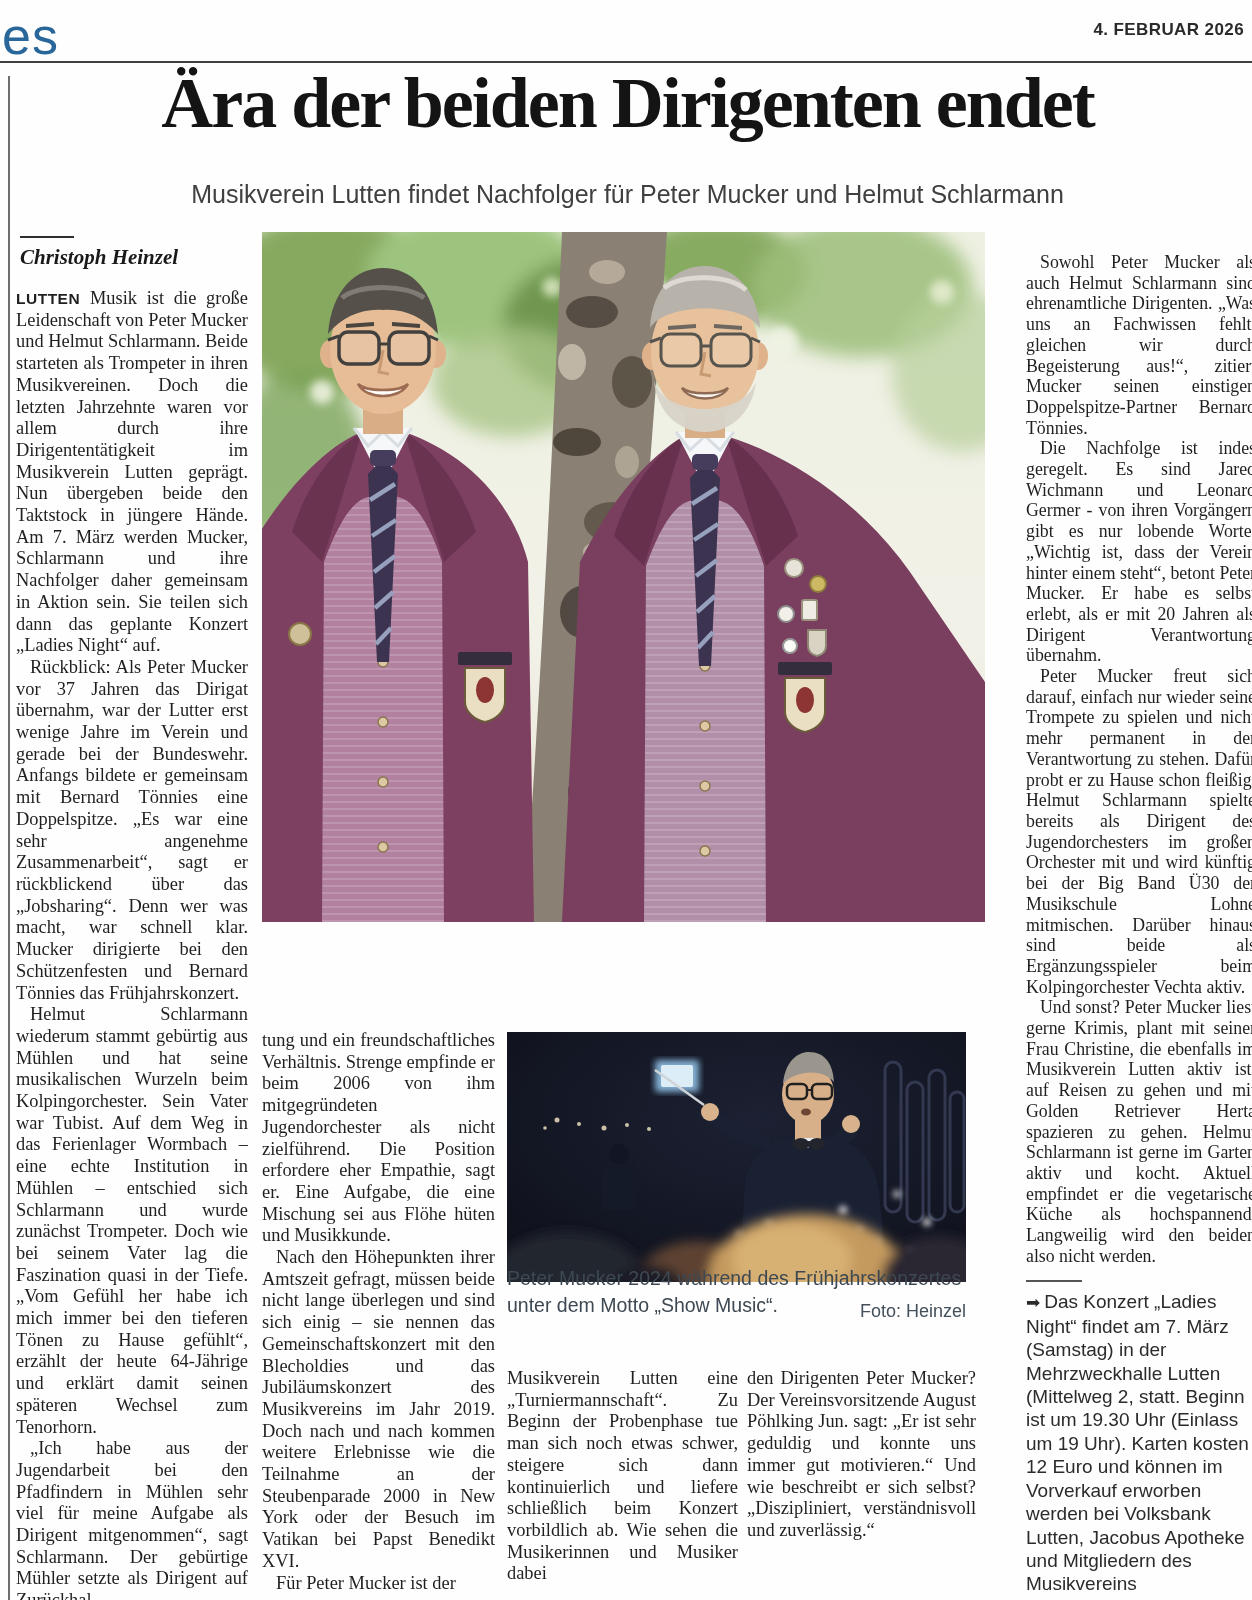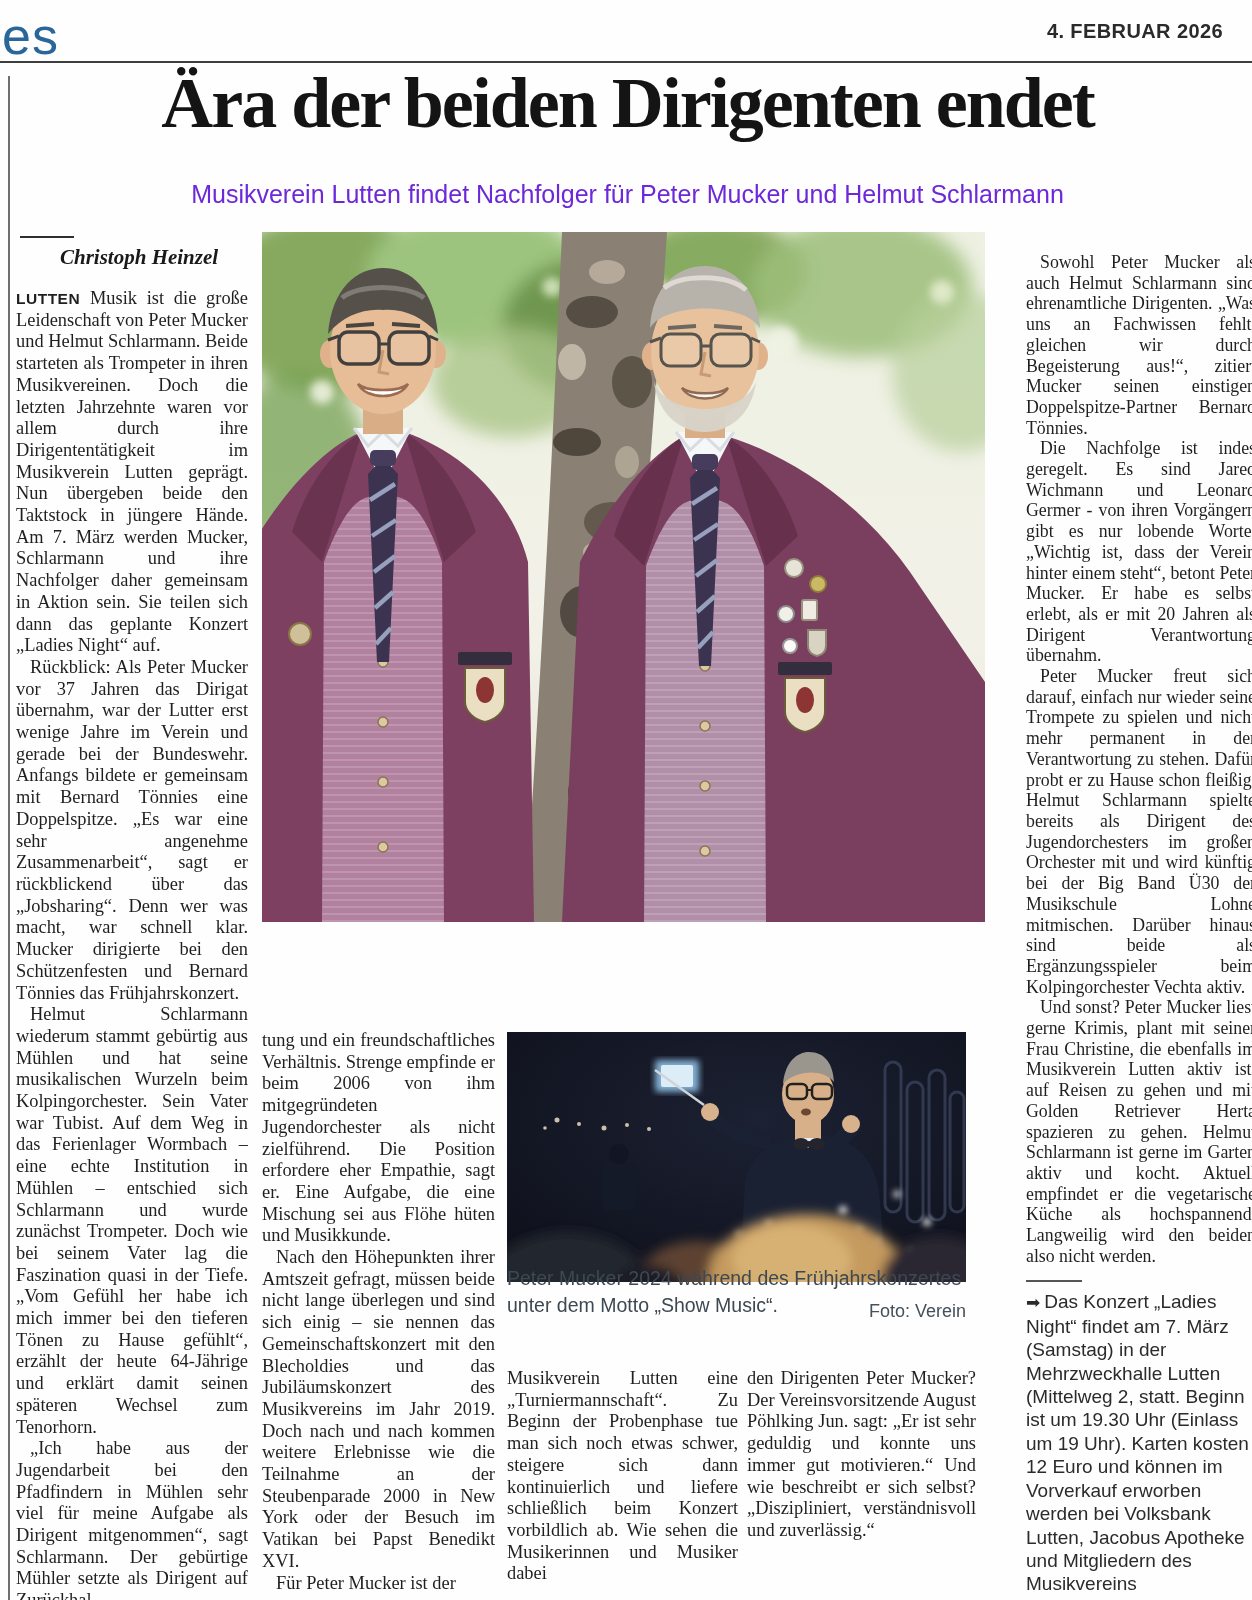--- a/index.html
+++ b/index.html
@@ -2,33 +2,33 @@
 <html lang="de"><head>
 <meta charset="utf-8">
 <style>
   html,body{margin:0;padding:0;background:#ffffff;}
   #page{position:relative;width:1252px;height:1600px;background:#fefefe;overflow:hidden;
         font-family:"Liberation Serif","DejaVu Serif",serif;color:#1f1f1f;}
   .abs{position:absolute;}
   
   .masthead{left:2px;top:6px;font-family:"Liberation Sans","DejaVu Sans",sans-serif;
             font-size:52px;font-weight:400;color:#29679a;letter-spacing:1px;}
-  .date{right:29px;top:20px;font-family:"Liberation Sans","DejaVu Sans",sans-serif;
-        font-size:20px;font-weight:700;color:#2a2a2a;letter-spacing:.4px;}
+  .date{right:8px;top:20px;font-family:"Liberation Sans","DejaVu Sans",sans-serif;
+        font-size:17px;font-weight:700;color:#2a2a2a;letter-spacing:.4px;}
   .toprule{left:0;top:61px;width:1252px;height:2px;background:#3f3f3f;}
   .leftrule{left:8px;top:76px;width:2px;height:1524px;background:#6e6e6e;}
   
   .headline{left:20px;top:64px;width:1215px;text-align:center;font-size:72px;font-weight:700;
             color:#141414;letter-spacing:-2px;line-height:1.1;}
   .subhead{left:20px;top:180px;width:1215px;text-align:center;
-           font-family:"Liberation Sans","DejaVu Sans",sans-serif;font-size:25px;color:#6d28d9;}
+           font-family:"Liberation Sans","DejaVu Sans",sans-serif;font-size:25px;color:#404040;}
   
   .byline-block{left:20px;top:236px;width:232px;}
   .byline-rule{width:54px;height:2px;background:#2f2f2f;margin-bottom:7px;}
-  .byline{font-size:21px;font-weight:700;font-style:italic;color:#191919;margin-left:40px;}
+  .byline{font-size:21px;font-weight:700;font-style:italic;color:#191919;}
   
   .col{font-size:18.4px;line-height:21.7px;text-align:justify;hyphens:auto;
        overflow:hidden;overflow-wrap:break-word;color:#1f1f1f;}
   .col p{margin:0;}
   .col p.ind{text-indent:14px;}
   .lead{font-family:"Liberation Sans","DejaVu Sans",sans-serif;font-weight:700;
         font-size:15.5px;letter-spacing:.5px;}
   .c1{left:16px;top:288px;width:232px;height:1312px;}
   .c2{left:262px;top:1030px;width:233px;height:570px;}
   .c3{left:507px;top:1368px;width:231px;height:232px;}
@@ -313,21 +313,21 @@
         <ellipse cx="300" cy="244" rx="98" ry="62" fill="#c49a5e"></ellipse>
         <ellipse cx="285" cy="228" rx="60" ry="36" fill="#dcb578" opacity="0.8"></ellipse>
         <ellipse cx="432" cy="250" rx="58" ry="46" fill="#2a2730"></ellipse>
         <ellipse cx="140" cy="262" rx="40" ry="30" fill="#1d1e26"></ellipse>
       </g>
     </svg>
   </div>
 
   <div class="abs caption cap2">
     <span>Peter Mucker 2024 während des Frühjahrskonzertes unter dem Motto „Show Music“.</span>
-    <span class="credit">Foto: Verein</span>
+    <span class="credit">Foto: Heinzel</span>
   </div>
 
   <div class="abs col c4">
     <p>den Dirigenten Peter Mucker? Der Vereinsvorsitzende August Pöhlking Jun. sagt: „Er ist sehr geduldig und konnte uns immer gut motivieren.“ Und wie beschreibt er sich selbst? „Diszipliniert, verständnisvoll und zuverlässig.“</p>
   </div>
   <div class="abs col c3">
     <p>Musikverein Lutten eine „Turniermannschaft“. Zu Beginn der Probenphase tue man sich noch etwas schwer, steigere sich dann kontinuierlich und liefere schließlich beim Konzert vorbildlich ab. Wie sehen die Musikerinnen und Musiker dabei</p>
   </div>
 
   <div class="abs col c5">

